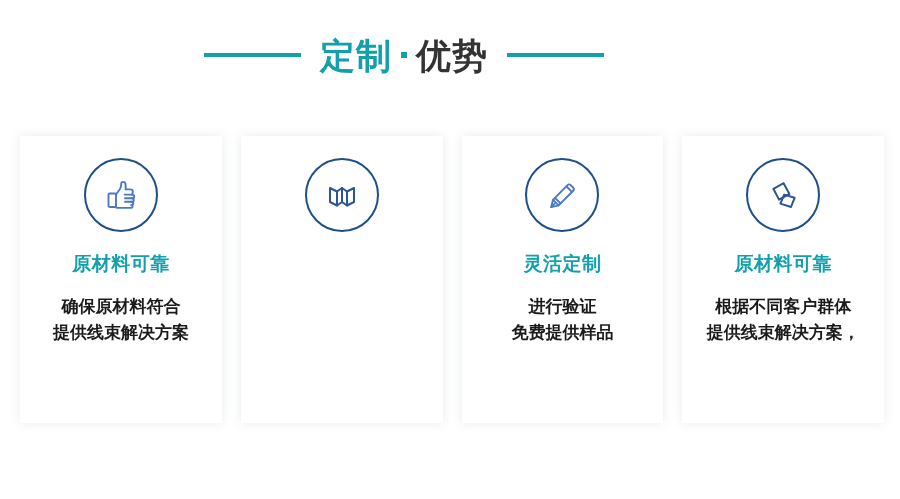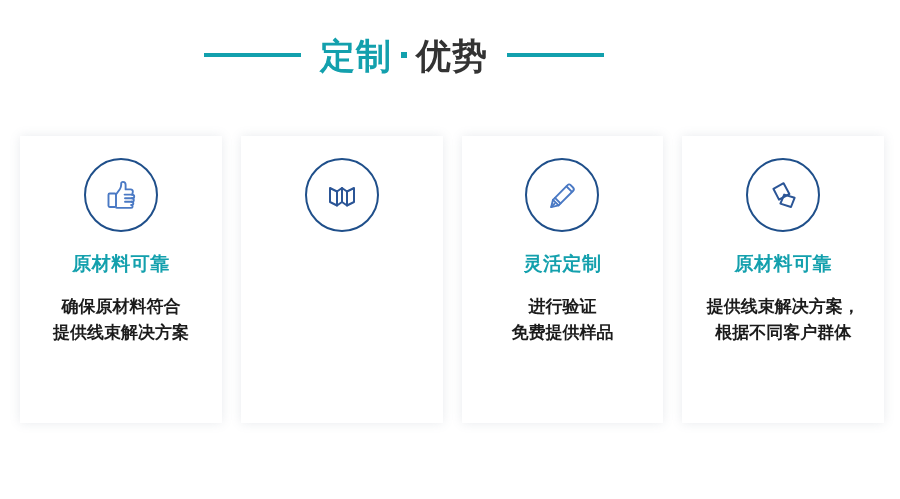--- a/index.html
+++ b/index.html
@@ -202,18 +202,18 @@
     <div class="icon-circle">
       <span>
         <svg width="40" height="40" viewBox="0 0 40 40" fill="none" stroke="#2b5596" stroke-width="2" stroke-linejoin="round" stroke-linecap="round">
           <path d="M21.2 19.6 L31.6 22.8 L28.0 32.0 L17.4 28.6 Z"></path>
           <path d="M10.4 13.8 L20.6 8.2 L26.4 19.0 L16.0 24.6 Z"></path>
         </svg>
       </span>
     </div>
     <div class="card-title">原材料可靠</div>
     <div class="card-desc">
+      <span class="line">根据不同客户群体</span>
       <span class="line">提供线束解决方案，</span>
-      <span class="line">根据不同客户群体</span>
     </div>
   </div>
 
 </div>
 
 </body></html>

